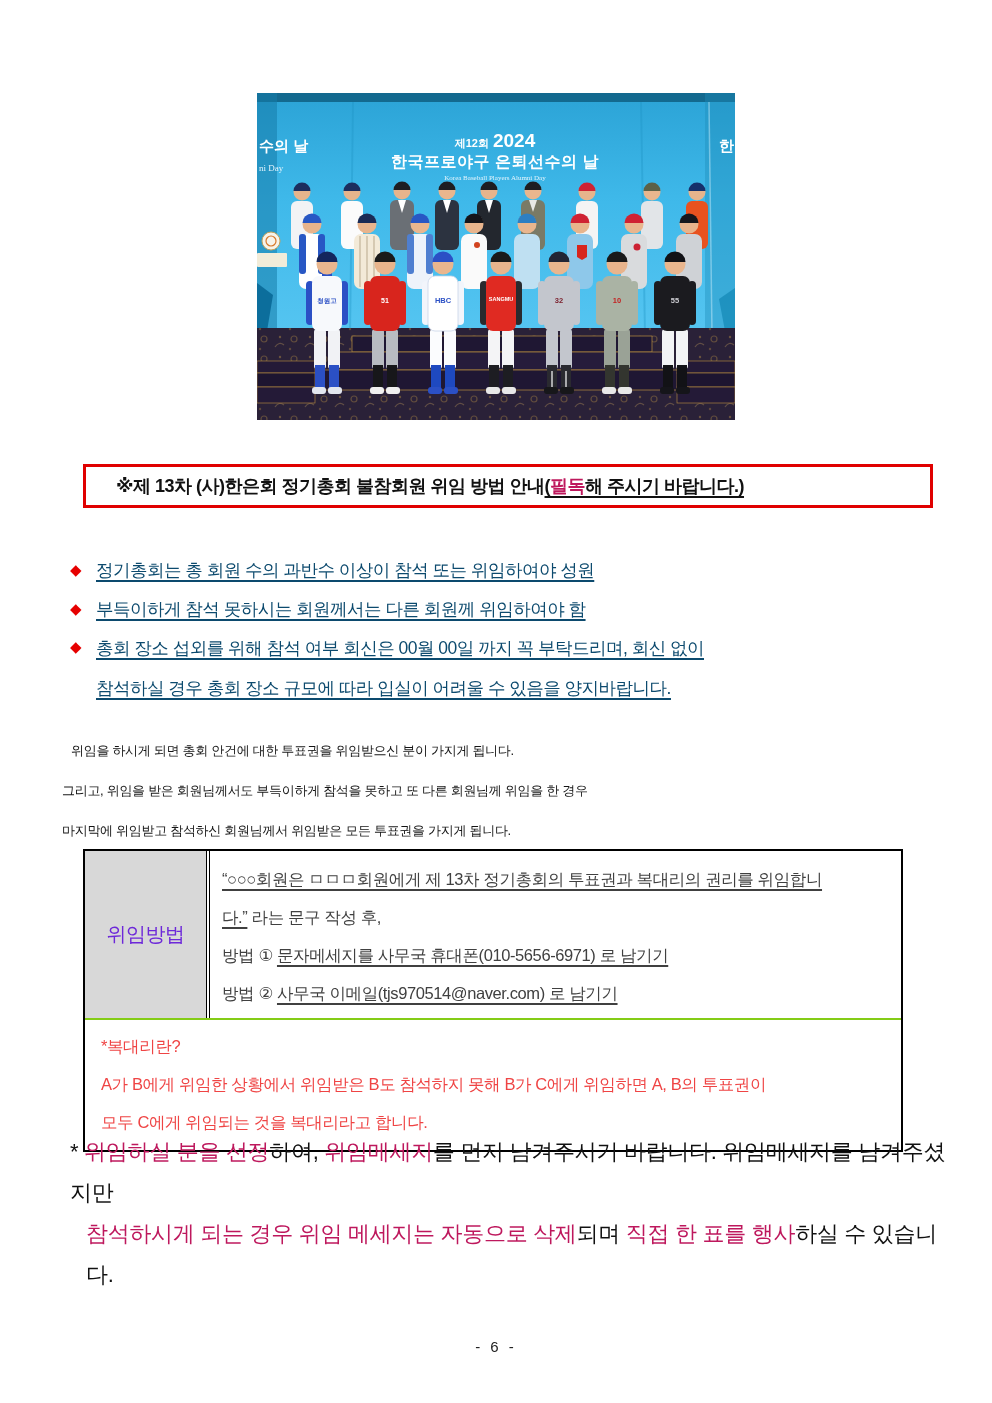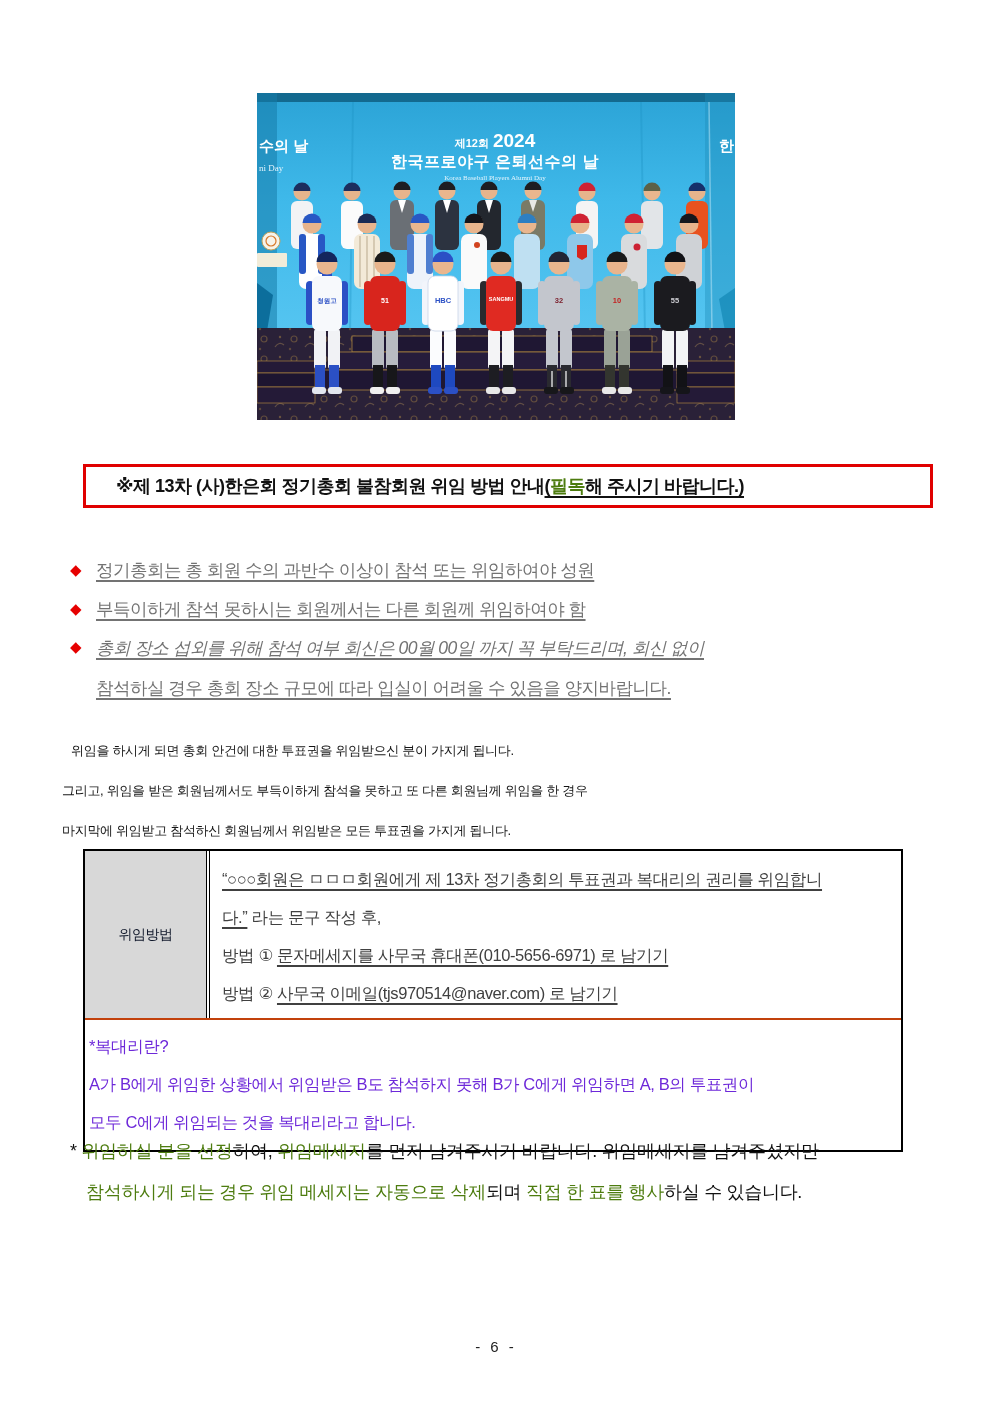--- a/index.html
+++ b/index.html
@@ -12,47 +12,47 @@
   .photo-wrap{position:absolute;left:257px;top:93px;width:478px;height:327px;}
   .photo-wrap svg{display:block;}
   
   .notice-box{
     position:absolute;left:83px;top:464px;width:814px;height:38px;
     border:3px solid #e00000;display:flex;align-items:center;
     padding-left:30px;font-size:18px;font-weight:700;letter-spacing:-0.5px;
     white-space:nowrap;
   }
   .u{ text-decoration:underline;text-underline-offset:4px;text-decoration-thickness:1.5px;}
-  .red{color:#4d7c0f;}
+  .red{color:#be185d;}
   
   .bullets{position:absolute;left:70px;top:551px;width:870px;font-size:17.5px;letter-spacing:-0.5px;}
   .bullet{display:flex;line-height:38.5px;}
   .diamond{color:#e60000;width:26px;flex:none;font-size:15px;}
   .btext{color:#e60000;}
-  .btext .u{color:#737373;}
+  .btext .u{color:#0c4a6e;}
   
   .para{position:absolute;left:62px;top:731px;width:880px;font-size:13px;line-height:40px;letter-spacing:-0.3px;color:#141414;}
   .para .indent1{margin-left:9px;}
   
   .vtable{position:absolute;left:83px;top:849px;width:816px;border:2px solid #000;}
   .trow1{display:flex;min-height:154px;}
   .tcell-head{
     width:121px;flex:none;background:#d8d8d8;display:flex;align-items:center;justify-content:center;
-    font-size:14px;letter-spacing:-0.5px;color:#0f172a;
+    font-size:20px;letter-spacing:-0.5px;color:#6d28d9;
   }
   .tcell-body{
     flex:1;border-left:4px double #000;padding:9px 12px 6px 12px;
     font-size:16.5px;line-height:38px;letter-spacing:-0.4px;color:#404040;
   }
   .trow2{
-    border-top:2px solid #c2410c;padding:7px 12px 9px 4px;
-    font-size:16.5px;line-height:38px;letter-spacing:-0.4px;color:#6d28d9;
-  }
-  
-  .footnote{position:absolute;left:70px;top:1131px;width:880px;font-size:18px;line-height:41px;letter-spacing:-0.3px;}
+    border-top:2px solid #84cc16;padding:7px 12px 9px 16px;
+    font-size:16.5px;line-height:38px;letter-spacing:-0.4px;color:#ef4444;
+  }
+  
+  .footnote{position:absolute;left:70px;top:1131px;width:880px;font-size:22px;line-height:41px;letter-spacing:-0.3px;}
   .footnote .line2{margin-left:16px;}
   
   .pageno{position:absolute;left:0;top:1338px;width:100%;text-align:center;font-size:15px;letter-spacing:3px;color:#222;}
 </style>
 </head>
 <body>
 
 <div class="page">
 
   <div class="photo-wrap">
@@ -340,21 +340,21 @@
       <span class="diamond">◆</span>
       <span class="btext"><span class="u">정기총회는 총 회원 수의 과반수 이상이 참석 또는 위임하여야 성원</span></span>
     </div>
     <div class="bullet">
       <span class="diamond">◆</span>
       <span class="btext"><span class="u">부득이하게 참석 못하시는 회원께서는 다른 회원께 위임하여야 함</span></span>
     </div>
     <div class="bullet">
       <span class="diamond">◆</span>
       <span class="btext">
-        <div style="line-height:40px;font-style:italic;"><span class="u">총회 장소 섭외를 위해 참석 여부 회신은 00월 00일 까지 꼭 부탁드리며, 회신 없이</span></div>
+        <div style="line-height:40px;"><span class="u">총회 장소 섭외를 위해 참석 여부 회신은 00월 00일 까지 꼭 부탁드리며, 회신 없이</span></div>
         <div style="line-height:40px;"><span class="u">참석하실 경우 총회 장소 규모에 따라 입실이 어려울 수 있음을 양지바랍니다.</span></div>
       </span>
     </div>
   </div>
 
   <div class="para">
     <div class="indent1">위임을 하시게 되면 총회 안건에 대한 투표권을 위임받으신 분이 가지게 됩니다.</div>
     <div>그리고, 위임을 받은 회원님께서도 부득이하게 참석을 못하고 또 다른 회원님께 위임을 한 경우</div>
     <div>마지막에 위임받고 참석하신 회원님께서 위임받은 모든 투표권을 가지게 됩니다.</div>
   </div>

